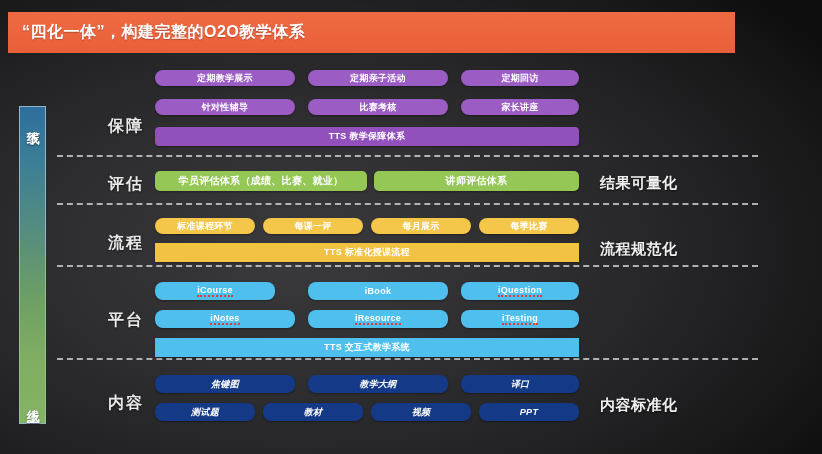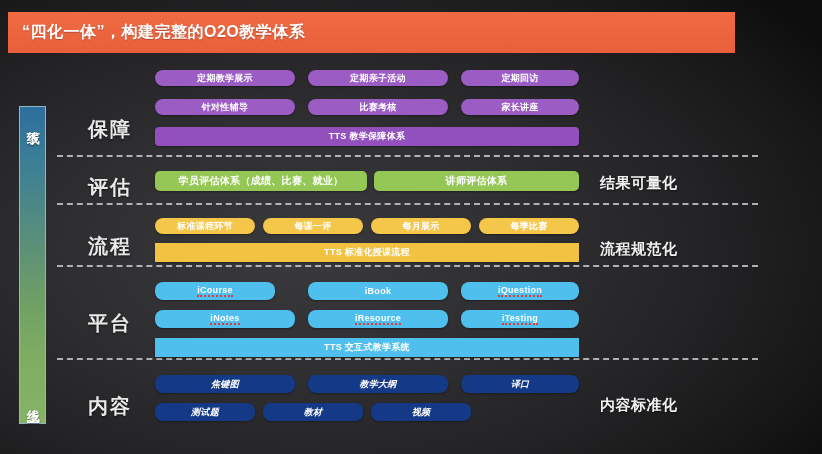--- a/index.html
+++ b/index.html
@@ -35,23 +35,23 @@
     display:flex;flex-direction:column;justify-content:space-between;
     align-items:center;box-sizing:border-box;padding:14px 0 22px 0;
   }
   .sidebar-label{
     color:#ffffff;font-size:13px;font-weight:bold;line-height:1.12;
     writing-mode:vertical-rl;text-orientation:upright;
     letter-spacing:1px;text-shadow:0 1px 2px rgba(0,0,0,.45);
   }
   
   .row-label{
-    position:absolute;left:88px;width:80px;
-    color:#e9e9ea;font-size:20px;font-weight:bold;
-    letter-spacing:2px;text-shadow:0 1px 2px rgba(0,0,0,.6);
+    position:absolute;left:64px;width:80px;
+    color:#e9e9ea;font-size:16px;font-weight:bold;
+    letter-spacing:2px;text-shadow:0 1px 2px rgba(0,0,0,.6);text-align:right;
   }
   .right-label{
     position:absolute;left:600px;width:130px;
     color:#f0f0f1;font-size:15px;font-weight:bold;
     letter-spacing:.5px;text-shadow:0 1px 2px rgba(0,0,0,.6);
   }
   
   .divider{
     position:absolute;left:57px;width:701px;height:0;
     border-top:2px dashed #c9c9cb;opacity:.85;
@@ -152,14 +152,15 @@
   <div class="row-label" style="top:393px">内容</div>
   <div class="right-label" style="top:396px">内容标准化</div>
 
   <div class="pill navy tall" style="left:155px;top:375px;width:140px">焦键图</div>
   <div class="pill navy tall" style="left:308px;top:375px;width:140px">教学大纲</div>
   <div class="pill navy tall" style="left:461px;top:375px;width:118px">译口</div>
 
   <div class="pill navy tall" style="left:155px;top:403px;width:100px">测试题</div>
   <div class="pill navy tall" style="left:263px;top:403px;width:100px">教材</div>
   <div class="pill navy tall" style="left:371px;top:403px;width:100px">视频</div>
+  <div class="pill navy tall" style="left:479px;top:403px;width:100px">PPT</div>
 
 </div>
 
 </body></html>

